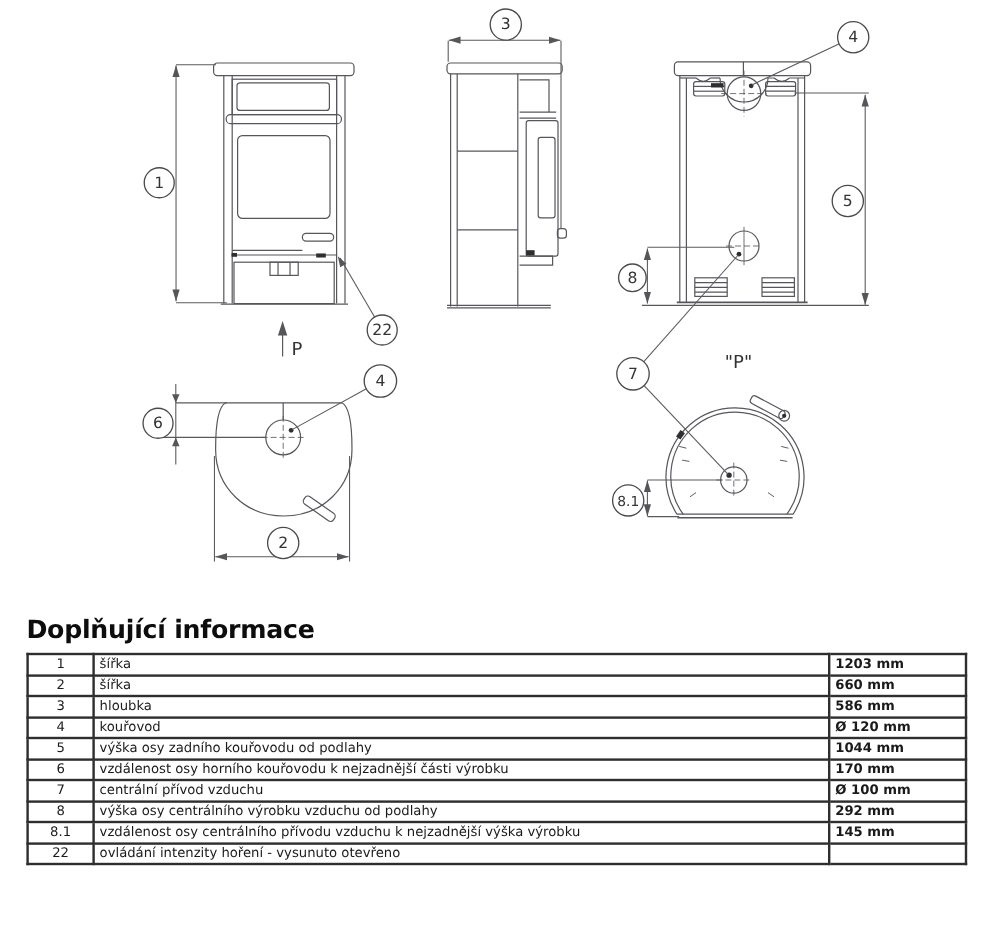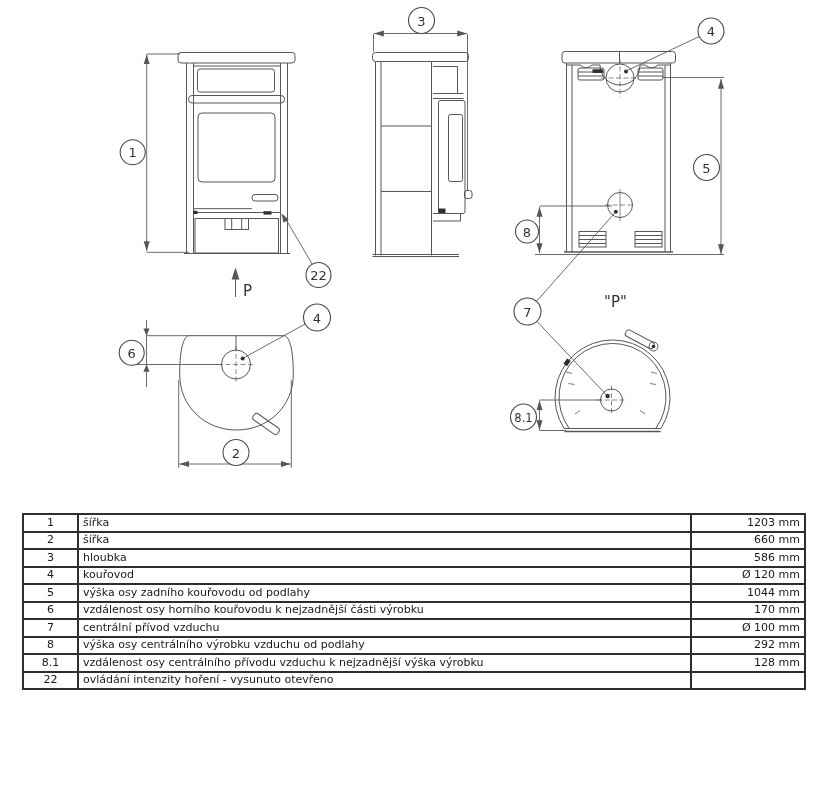--- a/index.html
+++ b/index.html
@@ -13,21 +13,21 @@
     margin:0 0 7px 0; font-size:21px; font-weight:bold; color:#0d0d0d;
     letter-spacing:-0.2px; font-family:"DejaVu Sans","Liberation Sans",sans-serif;
   }
   table.spec { border-collapse:collapse; width:100%; table-layout:fixed; }
   table.spec td {
     border:2px solid #2e2e2e; height:15.5px; font-size:11px; color:#1a1a1a;
     padding:0 4px; vertical-align:middle; line-height:1.1; overflow:hidden; white-space:nowrap;
   }
   td.num { width:45px; text-align:center; }
   td.desc { border-right:1px solid #e6e6e6; }
-  td.val { width:104px; text-align:right; border-left:1px solid #e6e6e6; }
+  td.val { width:104px; text-align:left; border-left:1px solid #e6e6e6;font-weight:bold; }
   svg text { font-family:"DejaVu Sans","Liberation Sans",sans-serif; fill:#333; }
 </style>
 </head>
 <body>
 
 <svg id="drawing" width="826" height="512" viewBox="0 0 826 512">
   <defs>
     <marker id="arw" viewBox="0 0 10 10" refX="9.8" refY="5" markerWidth="10" markerHeight="10" orient="auto-start-reverse" markerUnits="userSpaceOnUse">
       <path d="M0,2 L10,5 L0,8 Z" fill="#55555a"></path>
     </marker>
@@ -251,20 +251,21 @@
       <text x="523.5" y="417.5" font-size="11.5" dominant-baseline="central">8.1</text>
     </g>
     <g>
       <circle cx="318.5" cy="275" r="12.5" fill="#fff" stroke="#4a4a4e" stroke-width="1.1"></circle>
       <text x="318.5" y="275.5" dominant-baseline="central">22</text>
     </g>
   </g>
 </svg>
 
 <div class="info">
+  <h1>Doplňující informace</h1>
   <table class="spec">
     <tbody>
       <tr>
         <td class="num">1</td>
         <td class="desc">šířka</td>
         <td class="val">1203 mm</td>
       </tr>
       <tr>
         <td class="num">2</td>
         <td class="desc">šířka</td>
@@ -296,21 +297,21 @@
         <td class="val">Ø 100 mm</td>
       </tr>
       <tr>
         <td class="num">8</td>
         <td class="desc">výška osy centrálního výrobku vzduchu od podlahy</td>
         <td class="val">292 mm</td>
       </tr>
       <tr>
         <td class="num">8.1</td>
         <td class="desc">vzdálenost osy centrálního přívodu vzduchu k nejzadnější výška výrobku</td>
-        <td class="val">128 mm</td>
+        <td class="val">145 mm</td>
       </tr>
       <tr>
         <td class="num">22</td>
         <td class="desc">ovládání intenzity hoření - vysunuto otevřeno</td>
         <td class="val"></td>
       </tr>
     </tbody>
   </table>
 </div>
 

